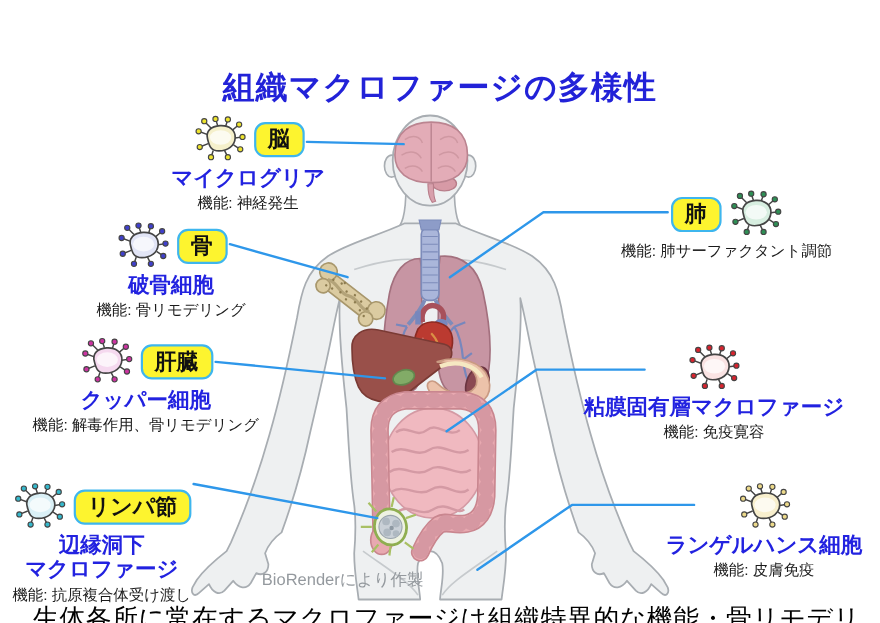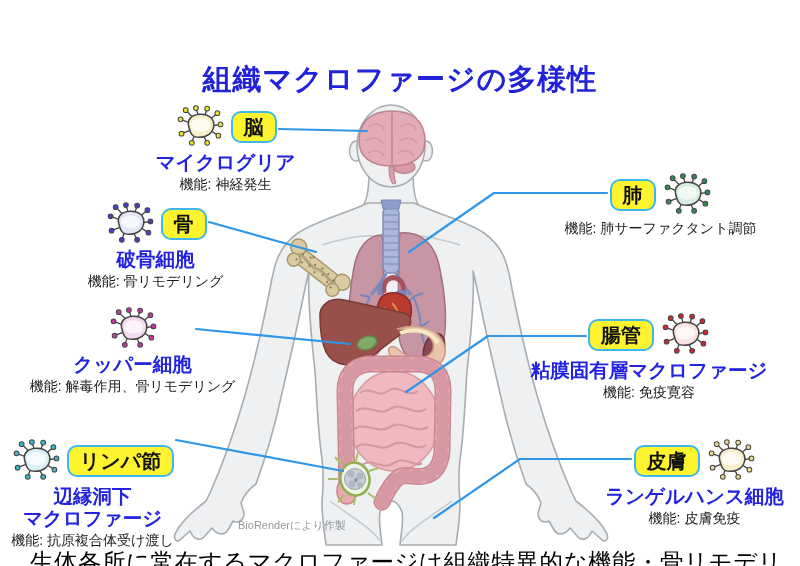--- a/index.html
+++ b/index.html
@@ -11,21 +11,21 @@
   #callout-svg{position:absolute;left:0;top:0;z-index:2;}
   .section{position:absolute;z-index:3;display:flex;flex-direction:column;align-items:center;}
   .row{display:flex;align-items:center;gap:6px;}
   .organ-box{background:var(--box-fill);border:2.5px solid var(--box-border);
         border-radius:10px;padding:0 11px;font-size:20px;font-weight:700;color:#111;
         line-height:28px;white-space:nowrap;}
   .cell-name{font-size:19.5px;font-weight:700;color:var(--name-color);line-height:22px;
         white-space:nowrap;margin-top:2px;text-align:left;}
   .cell-func{font-size:14px;color:var(--func-color);margin-top:3px;white-space:nowrap;text-align:right;}
   .cell-icon{display:block;}
-  #credit{position:absolute;left:238px;top:470px;font-size:11px;color:#94999e;z-index:3;}
+  #credit{position:absolute;left:238px;top:470px;font-size:15px;color:#94999e;z-index:3;}
   #caption{position:absolute;left:30px;top:500px;width:760px;font-size:23.5px;
         color:#000;line-height:29px;letter-spacing:0.5px;z-index:3;}
   
   #sec-brain{left:133px;top:56px;width:185px;}
   #sec-bone{left:68px;top:153px;width:175px;}
   #sec-liver{left:15px;top:258px;width:235px;}
   #sec-lymph{left:0px;top:390px;width:185px;}
   #sec-lung{left:553px;top:124px;width:215px;}
   #sec-gut{left:520px;top:264px;width:258px;}
   #sec-skin{left:592px;top:390px;width:205px;}
@@ -264,20 +264,21 @@
             <circle cx="43" cy="18" r="2.3"></circle>
             <circle cx="41" cy="29" r="2.3"></circle>
             <circle cx="30" cy="36" r="2.3"></circle>
             <circle cx="15" cy="36" r="2.3"></circle>
             <circle cx="5" cy="27" r="2.3"></circle>
             <circle cx="4" cy="13" r="2.3"></circle>
         </g>
         <path stroke="#454545" stroke-width="1.5" d="M 12,20 C 10,13 15,8.5 23,8 C 31,7.5 37,12 36.5,19 C 36,26 30,30.5 22,30.5 C 15,30.5 13.5,26.5 12,20 Z" fill="#f5d9ef"></path>
         <ellipse cx="23.5" cy="18.5" rx="9.5" ry="6.5" fill="#ffffff" opacity="0.7"></ellipse>
       </svg>
+      <div class="organ-box">肝臓</div>
     </div>
     <div class="cell-name">クッパー細胞</div>
     <div class="cell-func">機能: 解毒作用、骨リモデリング</div>
   </div>
 
   <div class="section" id="sec-lymph">
     <div class="row">
       <svg class="cell-icon" width="50" height="45" viewBox="-1 -2 48 44">
         <path d="M15,10 L9,4 M21,8 L19,2 M28,8.5 L30,2.5 M34,12 L40,7 M36.5,19 L43,18 M35,25 L41,29 M27,30 L30,36 M17,30 L15,36 M12.5,24 L5,27 M12,16 L4,13" stroke="#454545" stroke-width="1.3"></path>
         <g stroke="#454545" stroke-width="1" fill="#35b8cc">
@@ -321,21 +322,20 @@
         </g>
         <path stroke="#454545" stroke-width="1.5" d="M 12,20 C 10,13 15,8.5 23,8 C 31,7.5 37,12 36.5,19 C 36,26 30,30.5 22,30.5 C 15,30.5 13.5,26.5 12,20 Z" fill="#d7eee0"></path>
         <ellipse cx="23.5" cy="18.5" rx="9.5" ry="6.5" fill="#ffffff" opacity="0.7"></ellipse>
       </svg>
     </div>
     <div class="cell-func">機能: 肺サーファクタント調節</div>
   </div>
 
   <div class="section" id="sec-gut">
     <div class="row">
-      <div class="organ-box">腸管</div>
       <svg class="cell-icon" width="50" height="45" viewBox="-1 -2 48 44">
         <path d="M15,10 L9,4 M21,8 L19,2 M28,8.5 L30,2.5 M34,12 L40,7 M36.5,19 L43,18 M35,25 L41,29 M27,30 L30,36 M17,30 L15,36 M12.5,24 L5,27 M12,16 L4,13" stroke="#454545" stroke-width="1.3"></path>
         <g stroke="#454545" stroke-width="1" fill="#d8232e">
           <circle cx="9" cy="4" r="2.3"></circle>
             <circle cx="19" cy="2" r="2.3"></circle>
             <circle cx="30" cy="2.5" r="2.3"></circle>
             <circle cx="40" cy="7" r="2.3"></circle>
             <circle cx="43" cy="18" r="2.3"></circle>
             <circle cx="41" cy="29" r="2.3"></circle>
             <circle cx="30" cy="36" r="2.3"></circle>
@@ -346,21 +346,20 @@
         <path stroke="#454545" stroke-width="1.5" d="M 12,20 C 10,13 15,8.5 23,8 C 31,7.5 37,12 36.5,19 C 36,26 30,30.5 22,30.5 C 15,30.5 13.5,26.5 12,20 Z" fill="#fae3e3"></path>
         <ellipse cx="23.5" cy="18.5" rx="9.5" ry="6.5" fill="#ffffff" opacity="0.7"></ellipse>
       </svg>
     </div>
     <div class="cell-name">粘膜固有層マクロファージ</div>
     <div class="cell-func">機能: 免疫寛容</div>
   </div>
 
   <div class="section" id="sec-skin">
     <div class="row">
-      <div class="organ-box">皮膚</div>
       <svg class="cell-icon" width="50" height="45" viewBox="-1 -2 48 44">
         <path d="M15,10 L9,4 M21,8 L19,2 M28,8.5 L30,2.5 M34,12 L40,7 M36.5,19 L43,18 M35,25 L41,29 M27,30 L30,36 M17,30 L15,36 M12.5,24 L5,27 M12,16 L4,13" stroke="#454545" stroke-width="1.3"></path>
         <g stroke="#454545" stroke-width="1" fill="#ecd98a">
           <circle cx="9" cy="4" r="2.3"></circle>
             <circle cx="19" cy="2" r="2.3"></circle>
             <circle cx="30" cy="2.5" r="2.3"></circle>
             <circle cx="40" cy="7" r="2.3"></circle>
             <circle cx="43" cy="18" r="2.3"></circle>
             <circle cx="41" cy="29" r="2.3"></circle>
             <circle cx="30" cy="36" r="2.3"></circle>

